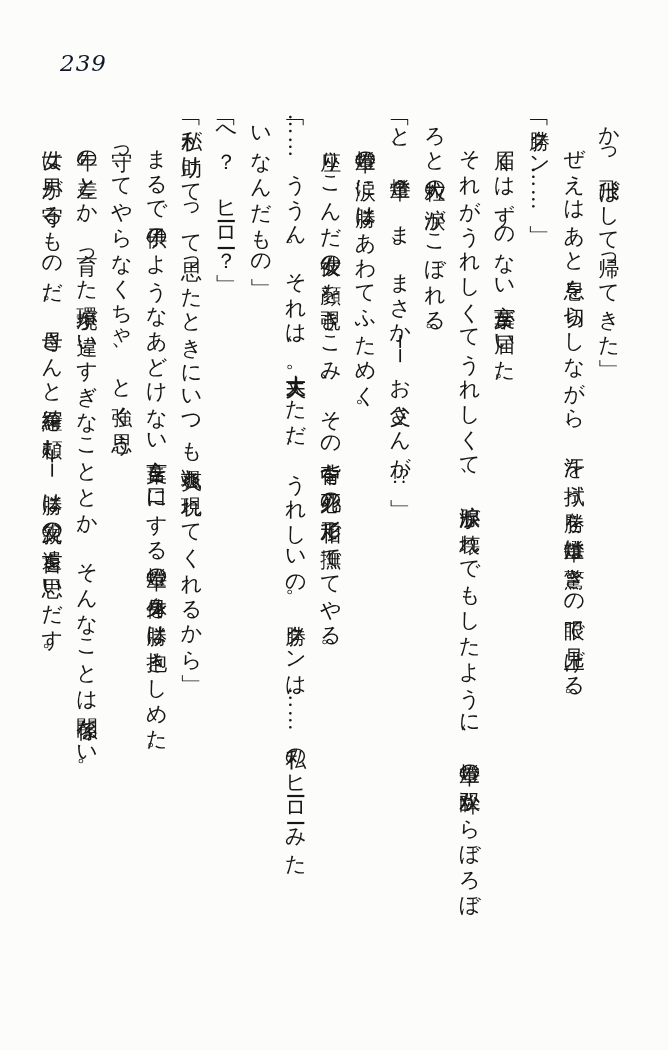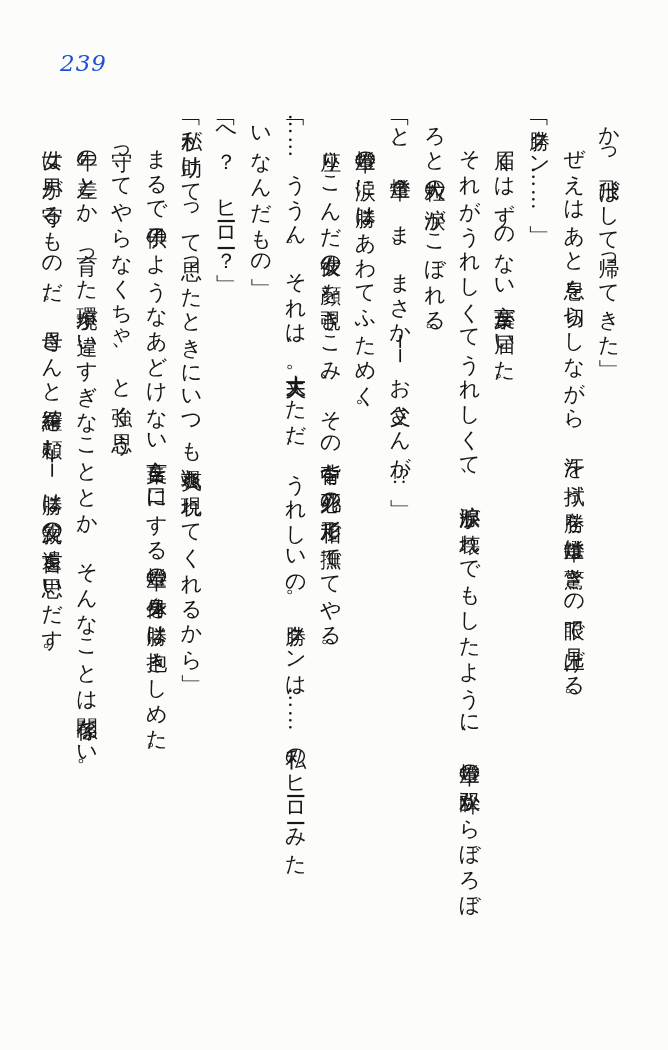--- a/index.html
+++ b/index.html
@@ -18,21 +18,21 @@
     color: #1b1b1b;
     font-family: "DejaVu Serif", "Liberation Serif", serif;
   }
   .page-number {
     position: absolute;
     top: 50px;
     left: 60px;
     font-size: 23px;
     font-style: italic;
     letter-spacing: 1px;
-    color: #1d4ed8;
+    color: #0f172a;
   }
   .text-block {
     position: absolute;
     top: 112px;
     right: 42px;
     height: 858px;
     writing-mode: vertical-rl;
     text-orientation: mixed;
     font-size: 21px;
     letter-spacing: 1.6px;

